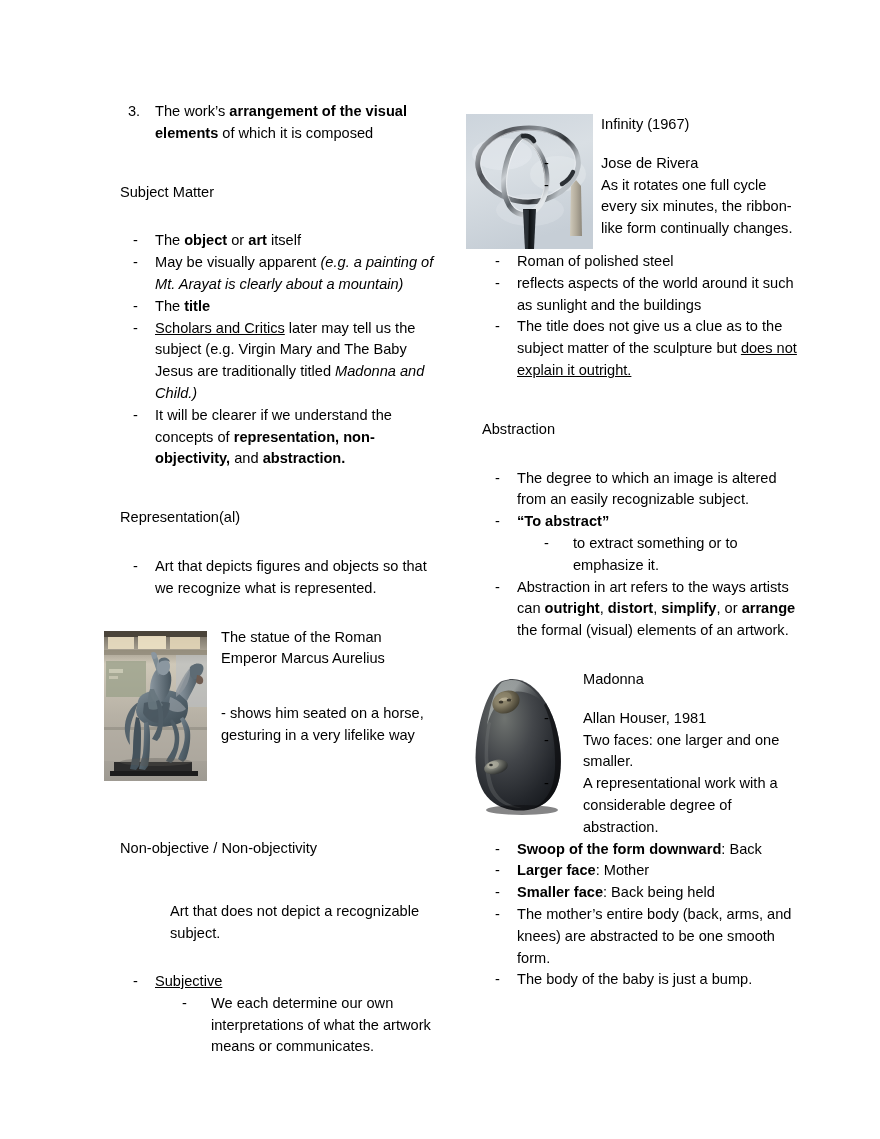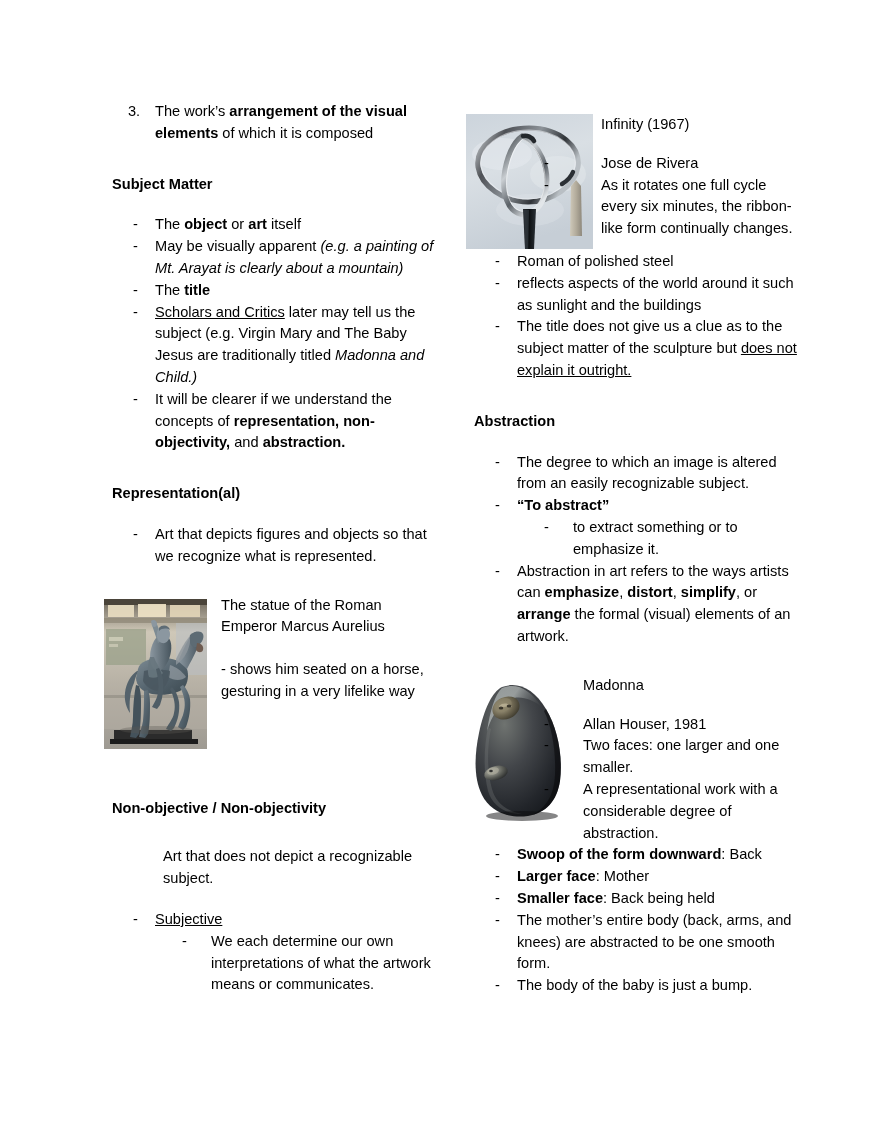--- a/index.html
+++ b/index.html
@@ -27,22 +27,22 @@
     top: 0;
     width: 340px;
     font-size: 14.6px;
     line-height: 21.8px;
   }
   .col-left  { left: 104px; }
   .col-right { left: 466px; }
 
   h2.heading {
     font-size: 14.6px;
-    font-weight: bold;
-    margin: 8px;
+    font-weight: normal;
+    margin: 16px;
     line-height: 21.8px;
   }
   .spacer-sm { height: 11px; }
   .spacer-md { height: 21px; }
   .spacer-lg { height: 30px; }
 
   
   .bul {
     position: relative;
     padding-left: 51px;
@@ -68,21 +68,21 @@
     padding-left: 51px;
     margin: 0;
   }
   .num > .marker {
     position: absolute;
     left: 24px;
     top: 0;
   }
   .plain-indent {
     padding-left: 51px;
-    margin: 8px;
+    margin: 15px;
   }
   b, .b { font-weight: bold; }
   i, .i { font-style: italic; }
   .u { text-decoration: underline; }
 
   
   .fig {
     float: left;
     margin: 0;
     line-height: 0;
@@ -226,21 +226,21 @@
           <path d="M47 22 C49 20 53 21 53 25 C53 28 50 29 48 27 Z" fill="#8b97a0"></path>
 
           <path d="M56 28 C61 26 66 29 66 35 C66 41 62 45 58 44 C54 43 52 38 53 33 C54 30 55 29 56 28 Z" fill="#8b97a0"></path>
           <path d="M55 29 C58 25 65 26 66 31 C63 29 58 29 55 32 Z" fill="#5e6c75"></path>
 
           <ellipse cx="52" cy="131" rx="36" ry="4" fill="#5d5a52" opacity="0.35"></ellipse>
         </svg>
       </div>
       <p class="cap-title">The statue of the Roman Emperor Marcus Aurelius</p>
       <div class="spacer-sm"></div>
-      <p style="margin:4px;">- shows him seated on a horse, gesturing in a very lifelike way</p>
+      <p style="margin:16px;">- shows him seated on a horse, gesturing in a very lifelike way</p>
     </div>
 
     <div class="spacer-lg"></div>
     <div class="spacer-sm"></div>
 
     <h2 class="heading">Non-objective / Non-objectivity</h2>
 
     <div class="spacer-sm"></div>
 
     <p class="plain-indent"> Art that does not depict a recognizable subject.</p>
@@ -343,21 +343,21 @@
     <div class="bul">
       <span class="dash">-</span><span>The degree to which an image is altered from an easily recognizable subject.</span>
     </div>
     <div class="bul">
       <span class="dash">-</span><b>“To abstract”</b>
     </div>
     <div class="bul2">
       <span class="dash">-</span><span>to extract something or to emphasize it.</span>
     </div>
     <div class="bul">
-      <span class="dash">-</span><span><span>Abstraction in art refers to the ways artists can </span><b>emphasize</b><span>, </span><b>distort</b><span>, </span><b>simplify</b><span>, or </span><b>arrange</b><span> the formal (visual) elements of an artwork.</span></span>
+      <span class="dash">-</span><span><span>Abstraction in art refers to the ways artists can </span><b>outright</b><span>, </span><b>distort</b><span>, </span><b>simplify</b><span>, or </span><b>arrange</b><span> the formal (visual) elements of an artwork.</span></span>
     </div>
 
     <div class="spacer-md"></div>
 
     <div class="clearfix">
       <div class="fig fig-reverie">
         <svg width="109" height="150" viewBox="0 0 109 150" xmlns="http://www.w3.org/2000/svg">
           <defs>
             <radialGradient id="stoneBody" cx="0.34" cy="0.3" r="0.95">
               <stop offset="0" stop-color="#6f7370"></stop>

